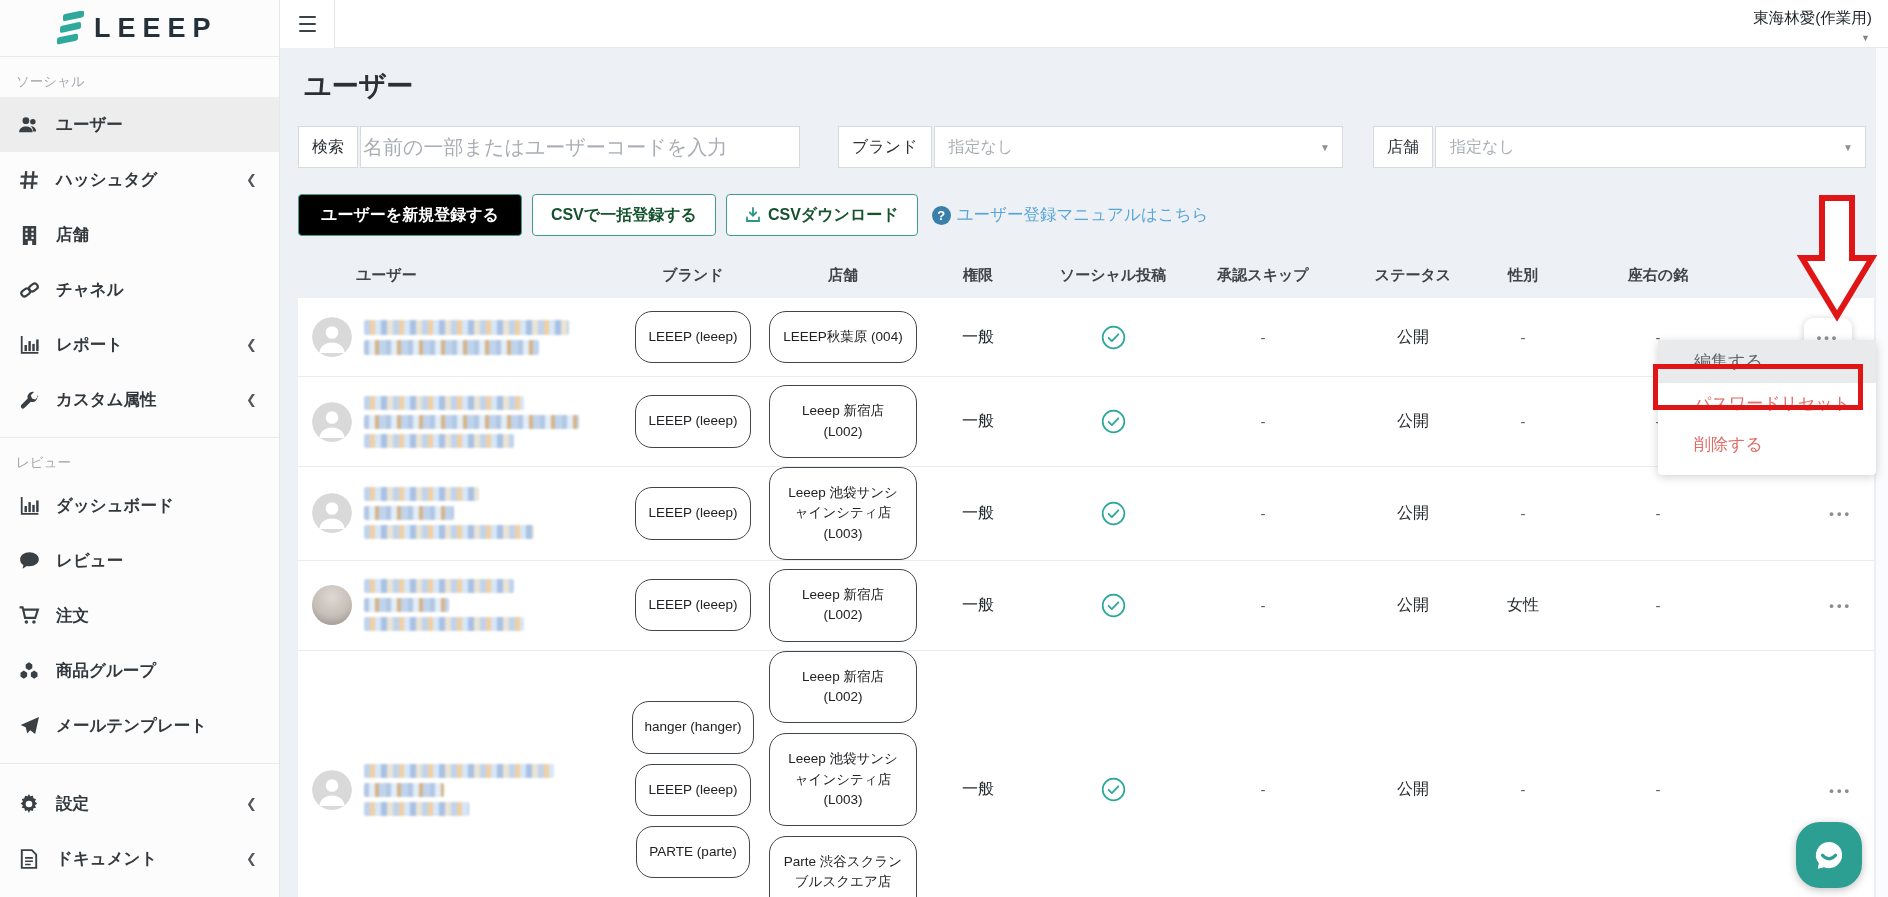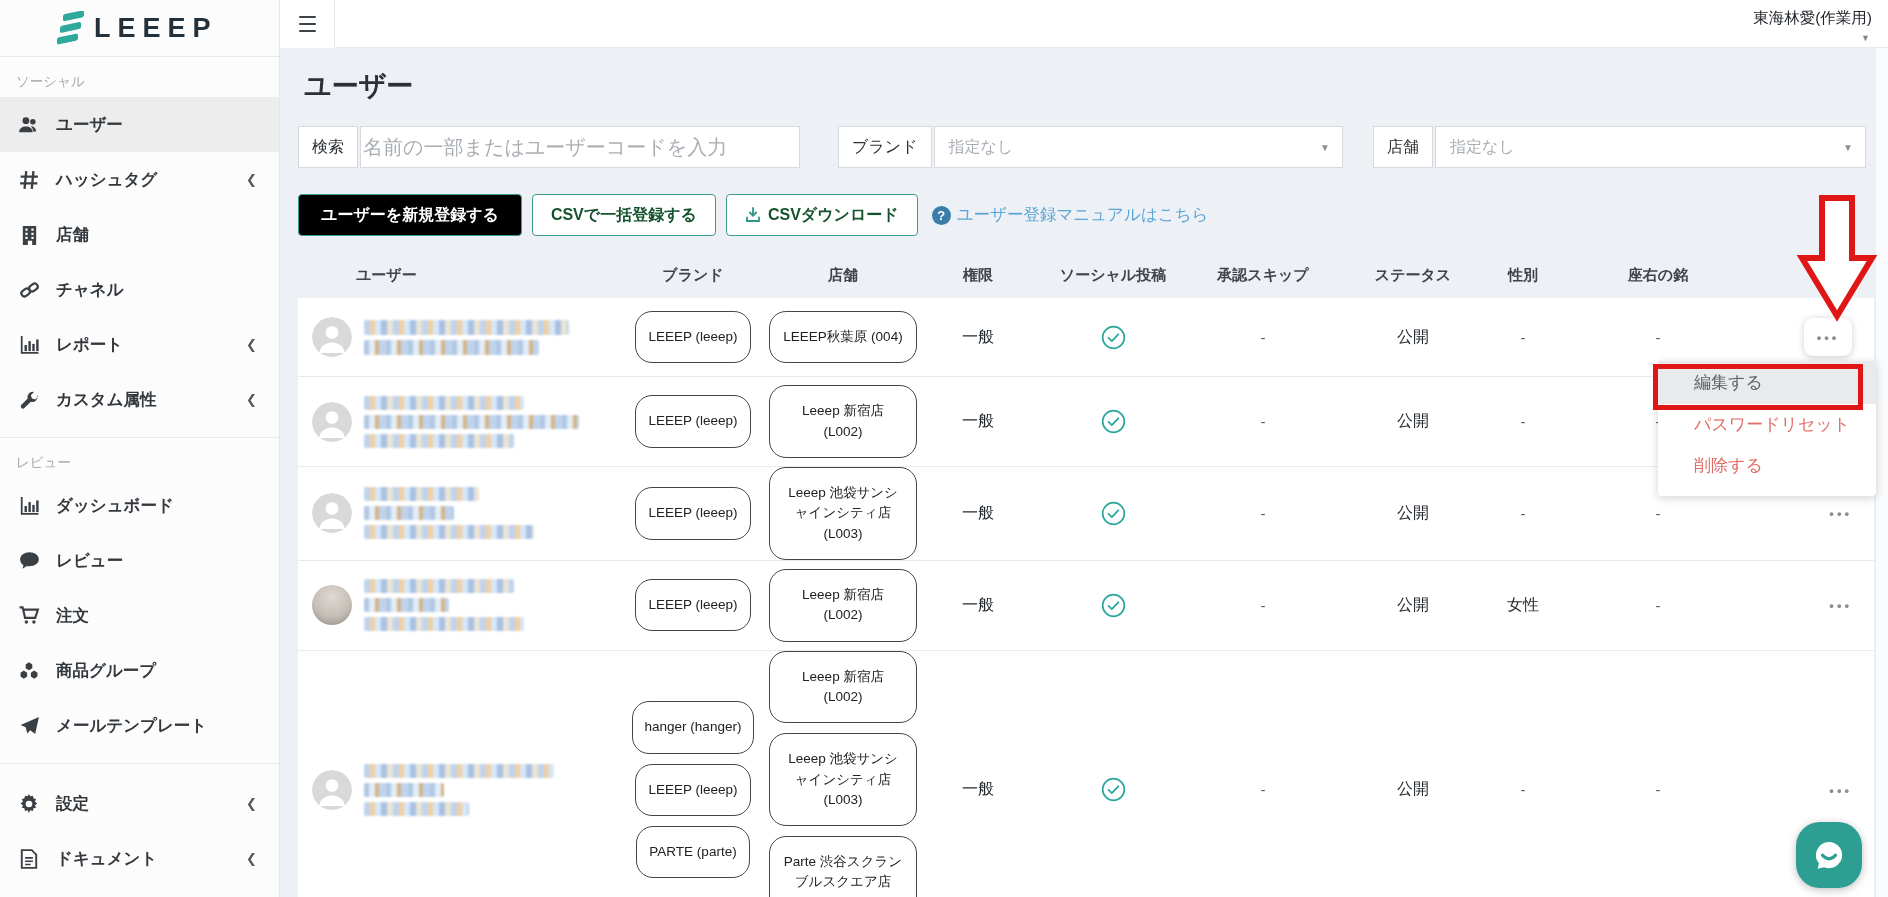--- a/index.html
+++ b/index.html
@@ -104,21 +104,21 @@
   .check-icon svg { display:block; }
 
   .dots-btn { color:#8a8f94; font-size:13px; letter-spacing:3px; cursor:pointer; font-weight:700; }
   .dots-raised { background:#fff; width:48px; height:38px; border-radius:9px;
     box-shadow:0 1px 7px rgba(0,0,0,.2); display:flex; align-items:center; justify-content:center; }
   .partial-row { width:1576px; height:10px; background:#fff; border-top:1px solid #e9ecef; }
 
   
   .scroll-strip { position:absolute; top:48px; right:0; width:13px; bottom:0; background:#fafbfc;
     border-left:1px solid #ebedf0; }
-  .ctx-menu { position:absolute; left:1658px; top:361px; width:218px; background:#fff; border-radius:4px;
+  .ctx-menu { position:absolute; left:1658px; top:340px; width:218px; background:#fff; border-radius:4px;
     box-shadow:0 2px 10px rgba(0,0,0,.18); padding:0 0 10px 0; z-index:30; }
   .ctx-item { font-size:17px; padding:9px 10px 9px 36px; color:#e26b66; cursor:pointer; }
   .ctx-item.highlighted { background:#e9eaeb; color:#5f6368; padding-top:10px; padding-bottom:10px; }
   .annotation-rect { position:absolute; left:1653px; top:364px; width:210px; height:46px;
     border:5px solid #e01616; z-index:40; pointer-events:none; }
   .annotation-arrow { position:absolute; left:1788px; top:192px; z-index:40; pointer-events:none; }
   .chat-fab { position:absolute; left:1796px; top:822px; width:66px; height:66px; border-radius:24px;
     background:#2c9e92; box-shadow:0 2px 8px rgba(0,0,0,.25); display:flex; align-items:center;
     justify-content:center; cursor:pointer; z-index:50; }
 </style>

